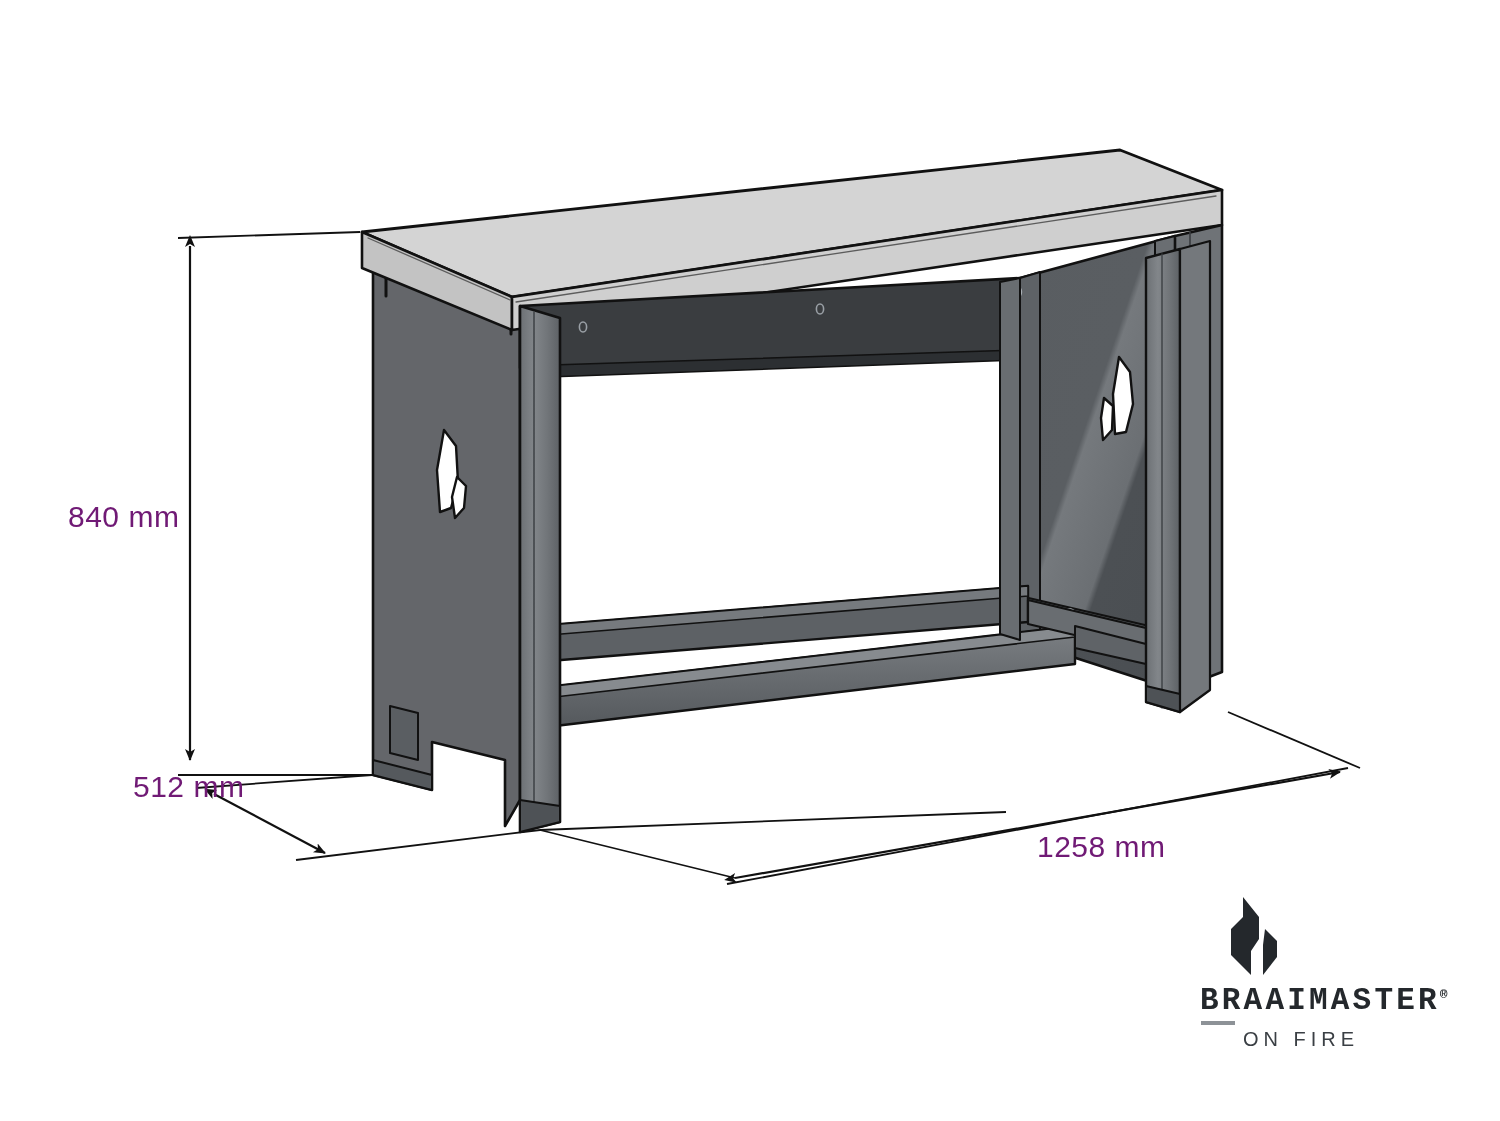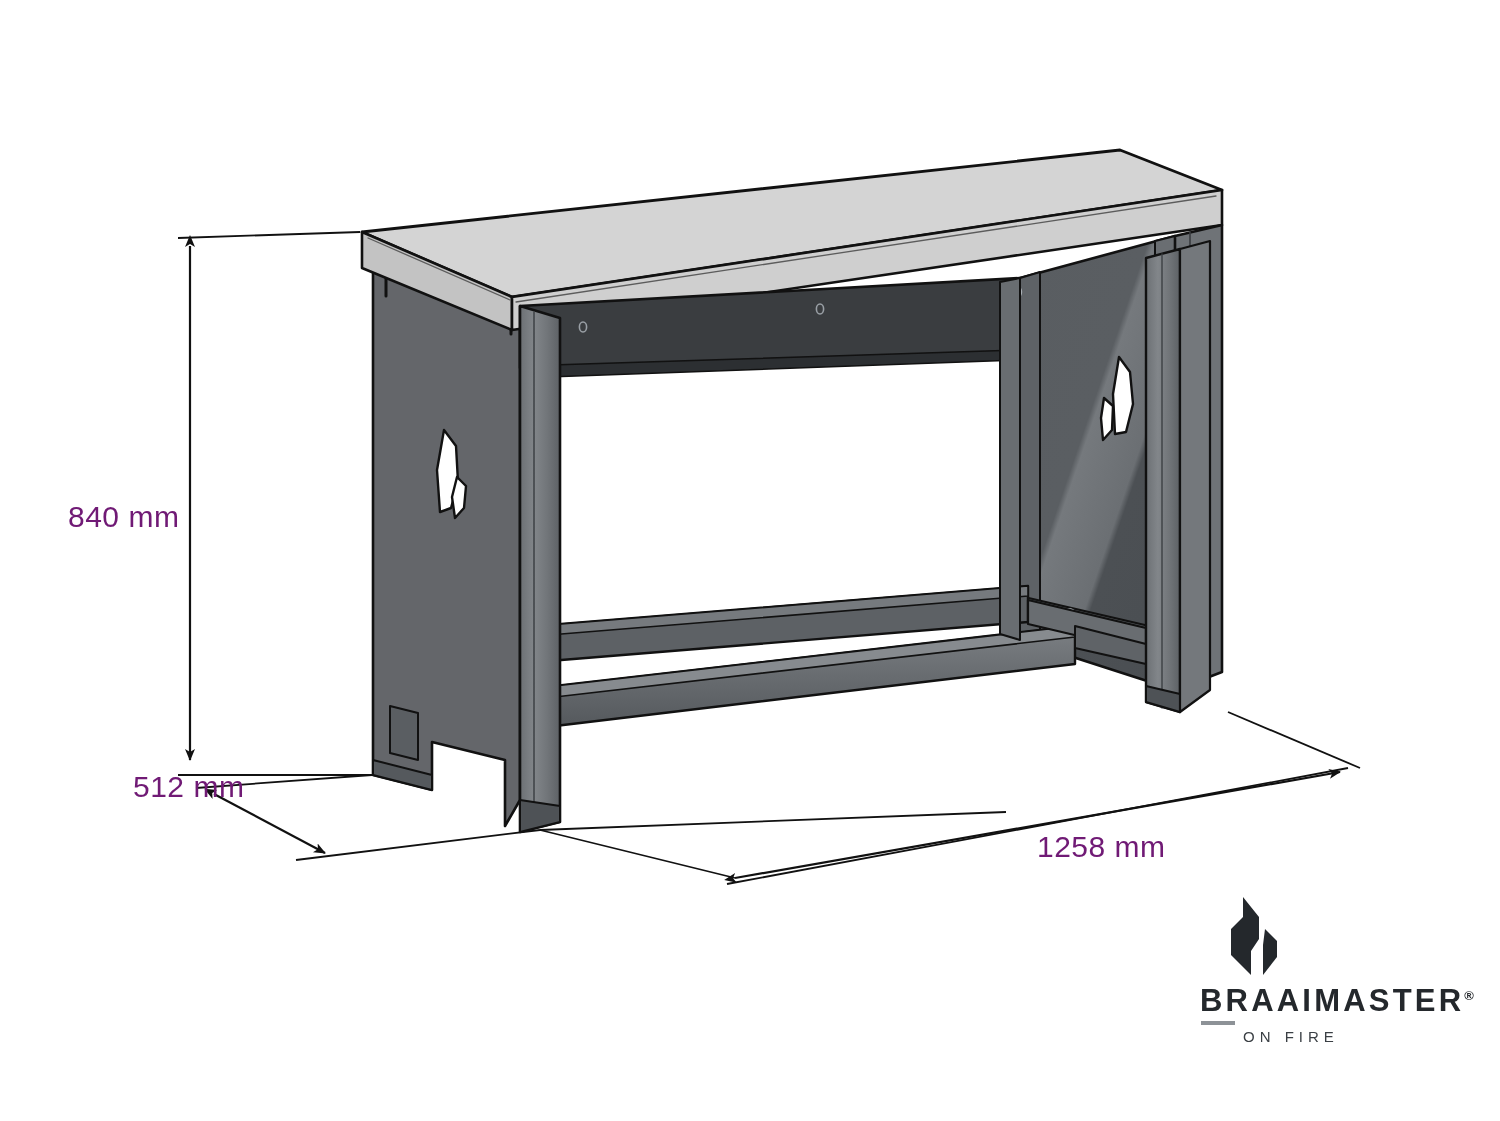--- a/index.html
+++ b/index.html
@@ -43,38 +43,38 @@
     position: absolute;
     left: 1185px;
     top: 895px;
     width: 280px;
     height: 160px;
   }
   #logo .wordmark {
     position: absolute;
     left: 15px;
     top: 88px;
-    font-family: Liberation Sans, sans-serif;
+    font-family: Liberation Mono, monospace;
     font-weight: bold;
     font-size: 31px;
     letter-spacing: 3.2px;
     color: #24282c;
     white-space: nowrap;
   }
   #logo .reg {
     font-size: 13px;
     vertical-align: super;
     letter-spacing: 0;
   }
   #logo .tagline {
     position: absolute;
     left: 58px;
     top: 133px;
     font-family: "Liberation Sans", sans-serif;
-    font-size: 15px;
+    font-size: 20px;
     letter-spacing: 5px;
     color: #3a3f44;
     white-space: nowrap;
   }
   #logo .underbar {
     position: absolute;
     left: 16px;
     top: 126px;
     width: 34px;
     height: 4px;

